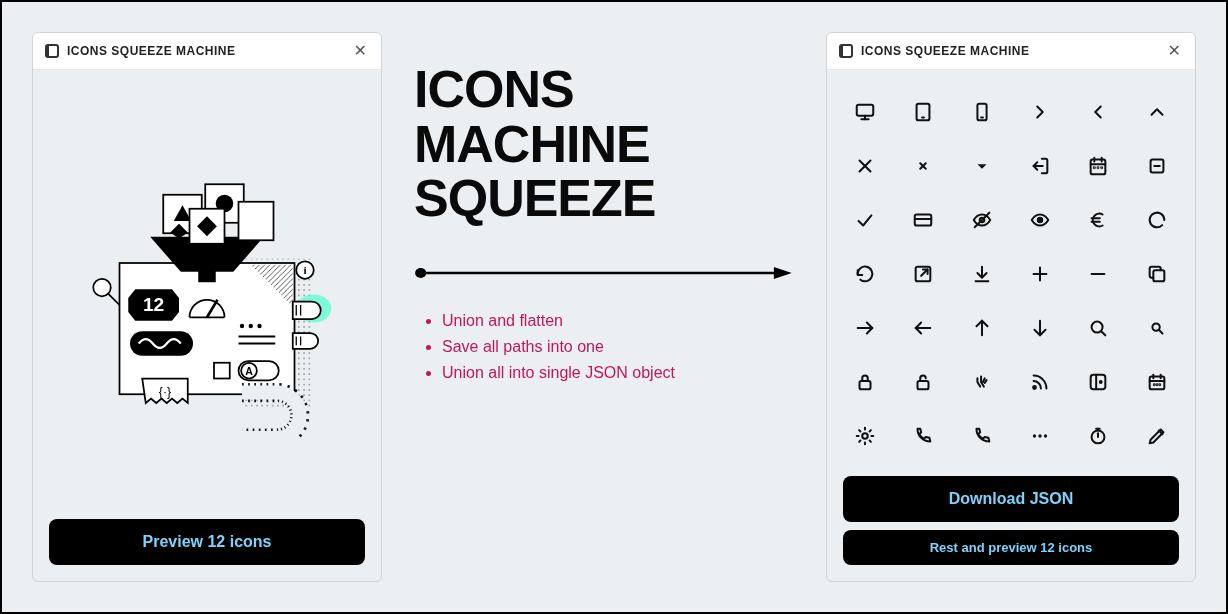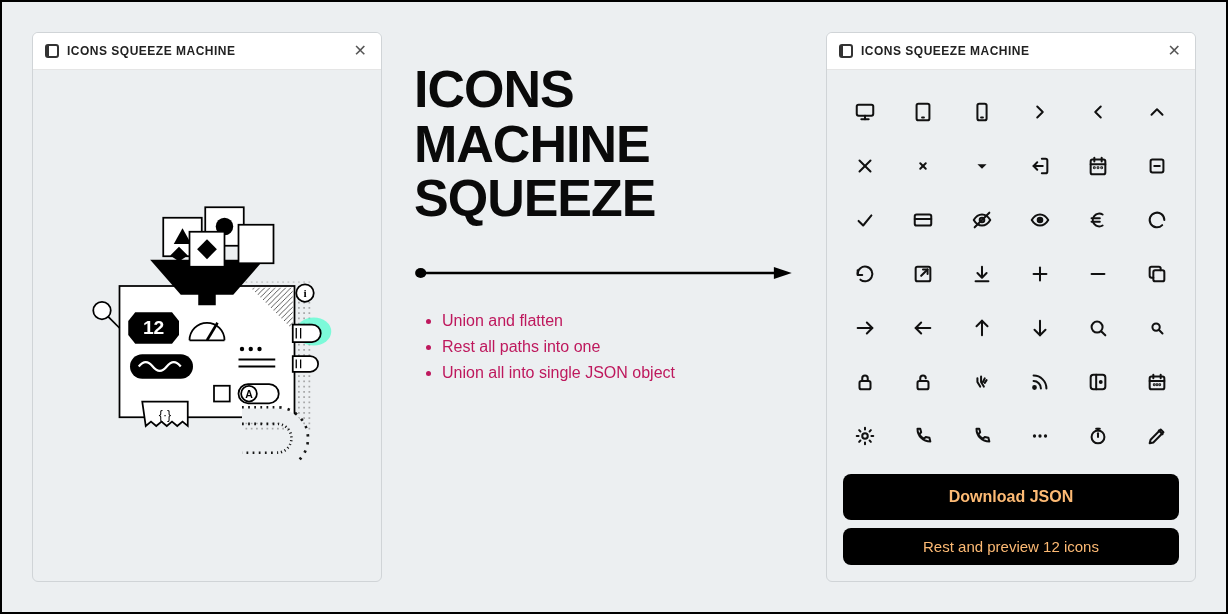--- a/index.html
+++ b/index.html
@@ -68,30 +68,30 @@
   }
   .illus-wrap {
     flex: 1;
     display: flex;
     align-items: center;
     justify-content: center;
     padding: 10px 10px 20px 10px;
   }
   .btn {
     background: #000;
-    color: #fdba74;
+    color: #7dd3fc;
     border: none;
     border-radius: 8px;
     font-size: 16px;
     font-weight: 700;
     padding: 14px 10px;
     cursor: pointer;
     width: 100%;
   }
-  .btn.small { padding: 10px 22px; font-size: 15px; font-weight: 400; margin-top: 8px; }
+  .btn.small { padding: 10px 22px; font-size: 13px; font-weight: 700; margin-top: 8px; }
   .center-col {
     flex: 1;
     display: flex;
     flex-direction: column;
     justify-content: flex-start;
     padding: 10px 10px;
   }
   .headline {
     font-size: 52px;
     line-height: 1.05;
@@ -209,39 +209,40 @@
 
           <path d="M258 200 h20 a9 9 0 0 1 0 18 h-20 z" fill="#fff" stroke="#000" stroke-width="2"></path>
           <line x1="262" y1="204" x2="262" y2="214" stroke="#000" stroke-width="1.5"></line>
           <line x1="267" y1="204" x2="267" y2="214" stroke="#000" stroke-width="1.5"></line>
 
           <path d="M200 268 h40 a26 26 0 0 1 26 26 v0 a26 26 0 0 1 -26 26 h-40" fill="none" stroke="#000" stroke-width="2"></path>
           <path d="M200 268 h40 a26 26 0 0 1 26 26 v0 a26 26 0 0 1 -26 26 h-40" fill="none" stroke="#000" stroke-width="22" stroke-dasharray="2 5" opacity="0.9" stroke-linecap="butt"></path>
           <path d="M200 268 h40 a26 26 0 0 1 26 26 v0 a26 26 0 0 1 -26 26 h-40" fill="none" stroke="#eceff1" stroke-width="16"></path>
         </svg>
       </div>
+      <button class="btn">Preview 12 icons</button>
     </div>
   </div>
 
   <div class="center-col">
     <div class="headline">
       <div>ICONS</div>
       <div>MACHINE</div>
       <div>SQUEEZE</div>
     </div>
     <div class="arrow-row">
       <svg width="100%" height="14" viewBox="0 0 340 14" preserveAspectRatio="none">
         <circle cx="6" cy="7" r="5" fill="#000"></circle>
         <line x1="10" y1="7" x2="324" y2="7" stroke="#000" stroke-width="2.5"></line>
         <polygon points="338,7 322,1 322,13" fill="#000"></polygon>
       </svg>
     </div>
     <ul class="bullets">
       <li>Union and flatten</li>
-      <li>Rest all paths into one</li>
+      <li>Save all paths into one</li>
       <li>Union all into single JSON object</li>
     </ul>
   </div>
 
   <div class="panel panel-right">
     <div class="titlebar">
       <span class="app-icon"></span>
       <span class="title">ICONS SQUEEZE MACHINE</span>
       <span class="close">✕</span>
     </div>

